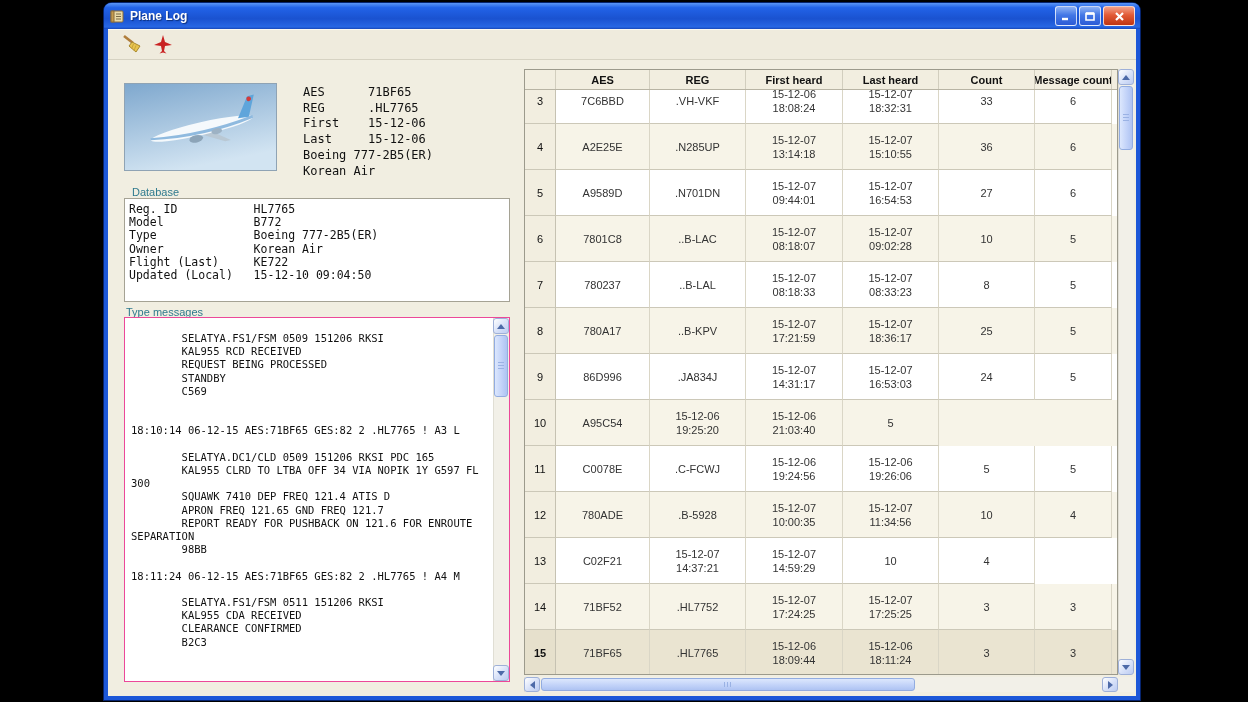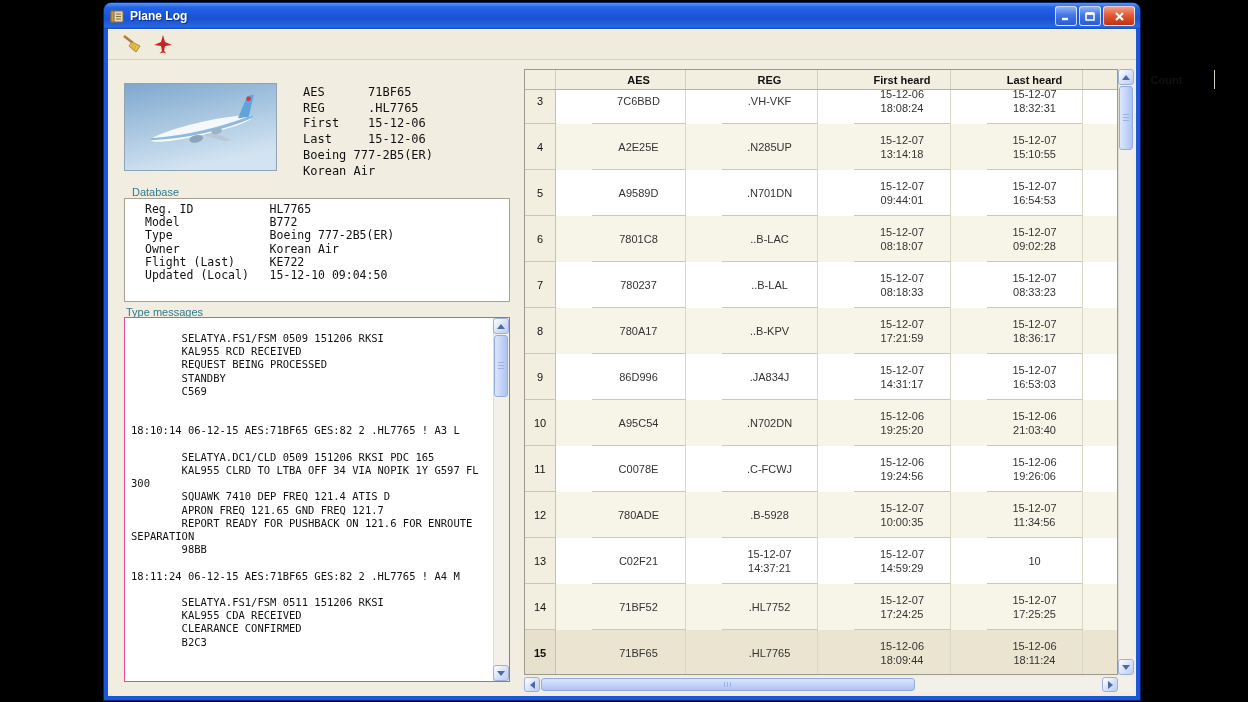--- a/index.html
+++ b/index.html
@@ -33,21 +33,21 @@
   .client { position:absolute; left:0; top:32px; right:0; bottom:0; }
 
   
   .photo { position:absolute; left:16px; top:22px; width:153px; height:88px; border:1px solid #8FA3B4; }
   .summary { position:absolute; left:195px; top:24px; white-space:pre;
              font-family:"DejaVu Sans Mono", monospace; font-size:12px; line-height:15.7px; color:#111; }
   .group-label { position:absolute; color:#2F7A8E; font-size:11px; }
   .db-label  { left:24px; top:125px; }
   .msg-label { left:18px; top:245px; }
   .db-box { position:absolute; left:16px; top:137px; width:386px; height:104px; background:#fff;
-            border:1px solid #A5A294; padding:4px 20px; }
+            border:1px solid #A5A294; padding:4px 4px; }
   .db-row { font-family:"DejaVu Sans Mono", monospace; font-size:11.5px; line-height:13.2px; color:#111; white-space:pre; }
   .db-row .k { display:inline-block; width:18ch; }
   .msg-box { position:absolute; left:16px; top:256px; width:386px; height:365px; background:#fff;
              border:1px solid #ec4899; overflow:hidden; }
   .msg-text { position:absolute; left:0; right:17px; top:0; bottom:0; overflow:hidden;
               white-space:pre; font-family:"DejaVu Sans Mono", monospace; font-size:10.5px;
               line-height:13.2px; color:#111; padding:14px 2px 4px 6px; }
 
   
   .vscroll, .hscroll { background:#F2F0E8; box-shadow:inset 1px 0 0 #E0DED4; }
@@ -64,21 +64,21 @@
   .hthumb { position:absolute; top:1px; height:13px; border:1px solid #92ACE0; border-radius:3px;
             background:linear-gradient(180deg,#DCE7FD 0%,#C0D1F8 60%,#AEC3F2 100%); }
   .vthumb::after { content:""; position:absolute; left:3px; right:3px; top:50%; margin-top:-4px; height:8px;
             background:repeating-linear-gradient(180deg,#9AB2E4 0 1px,transparent 1px 3px); }
   .hthumb::after { content:""; position:absolute; top:3px; bottom:3px; left:50%; margin-left:-4px; width:8px;
             background:repeating-linear-gradient(90deg,#9AB2E4 0 1px,transparent 1px 3px); }
 
   
   .grid { position:absolute; left:416px; top:8px; width:594px; height:606px;
           border:1px solid #9C9A8C; background:#fff; }
-  .gcols { display:grid; grid-template-columns:31px 94px 96px 97px 96px 96px 77px;gap:36px; }
+  .gcols { display:grid; grid-template-columns:31px 94px 96px 97px 96px 96px 77px; }
   .thead { height:20px; background:#F2EEE0; border-bottom:1px solid #B8B4A4; }
   .hc { font-size:11px; font-weight:bold; color:#111; display:flex; align-items:center; justify-content:center;
         border-right:1px solid #D2CEBE; overflow:hidden; white-space:nowrap; }
   .gbody { position:absolute; left:0; top:20px; right:0; bottom:0; overflow:hidden; }
   .grows { position:relative; margin-top:-12px; }
   .trow { height:46px; background:#fff; }
   .trow.alt { background:#F7F4E8; }
   .trow.sel { background:#EAE4D1; }
   .c { border-right:1px solid #DAD6C6; border-bottom:1px solid #CCC8B8; font-size:11px; color:#333;
        display:flex; flex-direction:column; align-items:center; justify-content:center; overflow:hidden; }
@@ -330,21 +330,20 @@
                 <div class="c dt">
                     <span>15-12-07</span>
                     <span>16:53:03</span>
                   </div>
                 <div class="c">24</div>
                 <div class="c">5</div>
               </div>
               <div class="trow alt gcols">
                 <div class="c num">10</div>
                 <div class="c">A95C54</div>
-                <div class="c">.N702DN</div>
                 <div class="c dt">
                     <span>15-12-06</span>
                     <span>19:25:20</span>
                   </div>
                 <div class="c dt">
                     <span>15-12-06</span>
                     <span>21:03:40</span>
                   </div>
                 <div class="c">5</div>
               </div>

